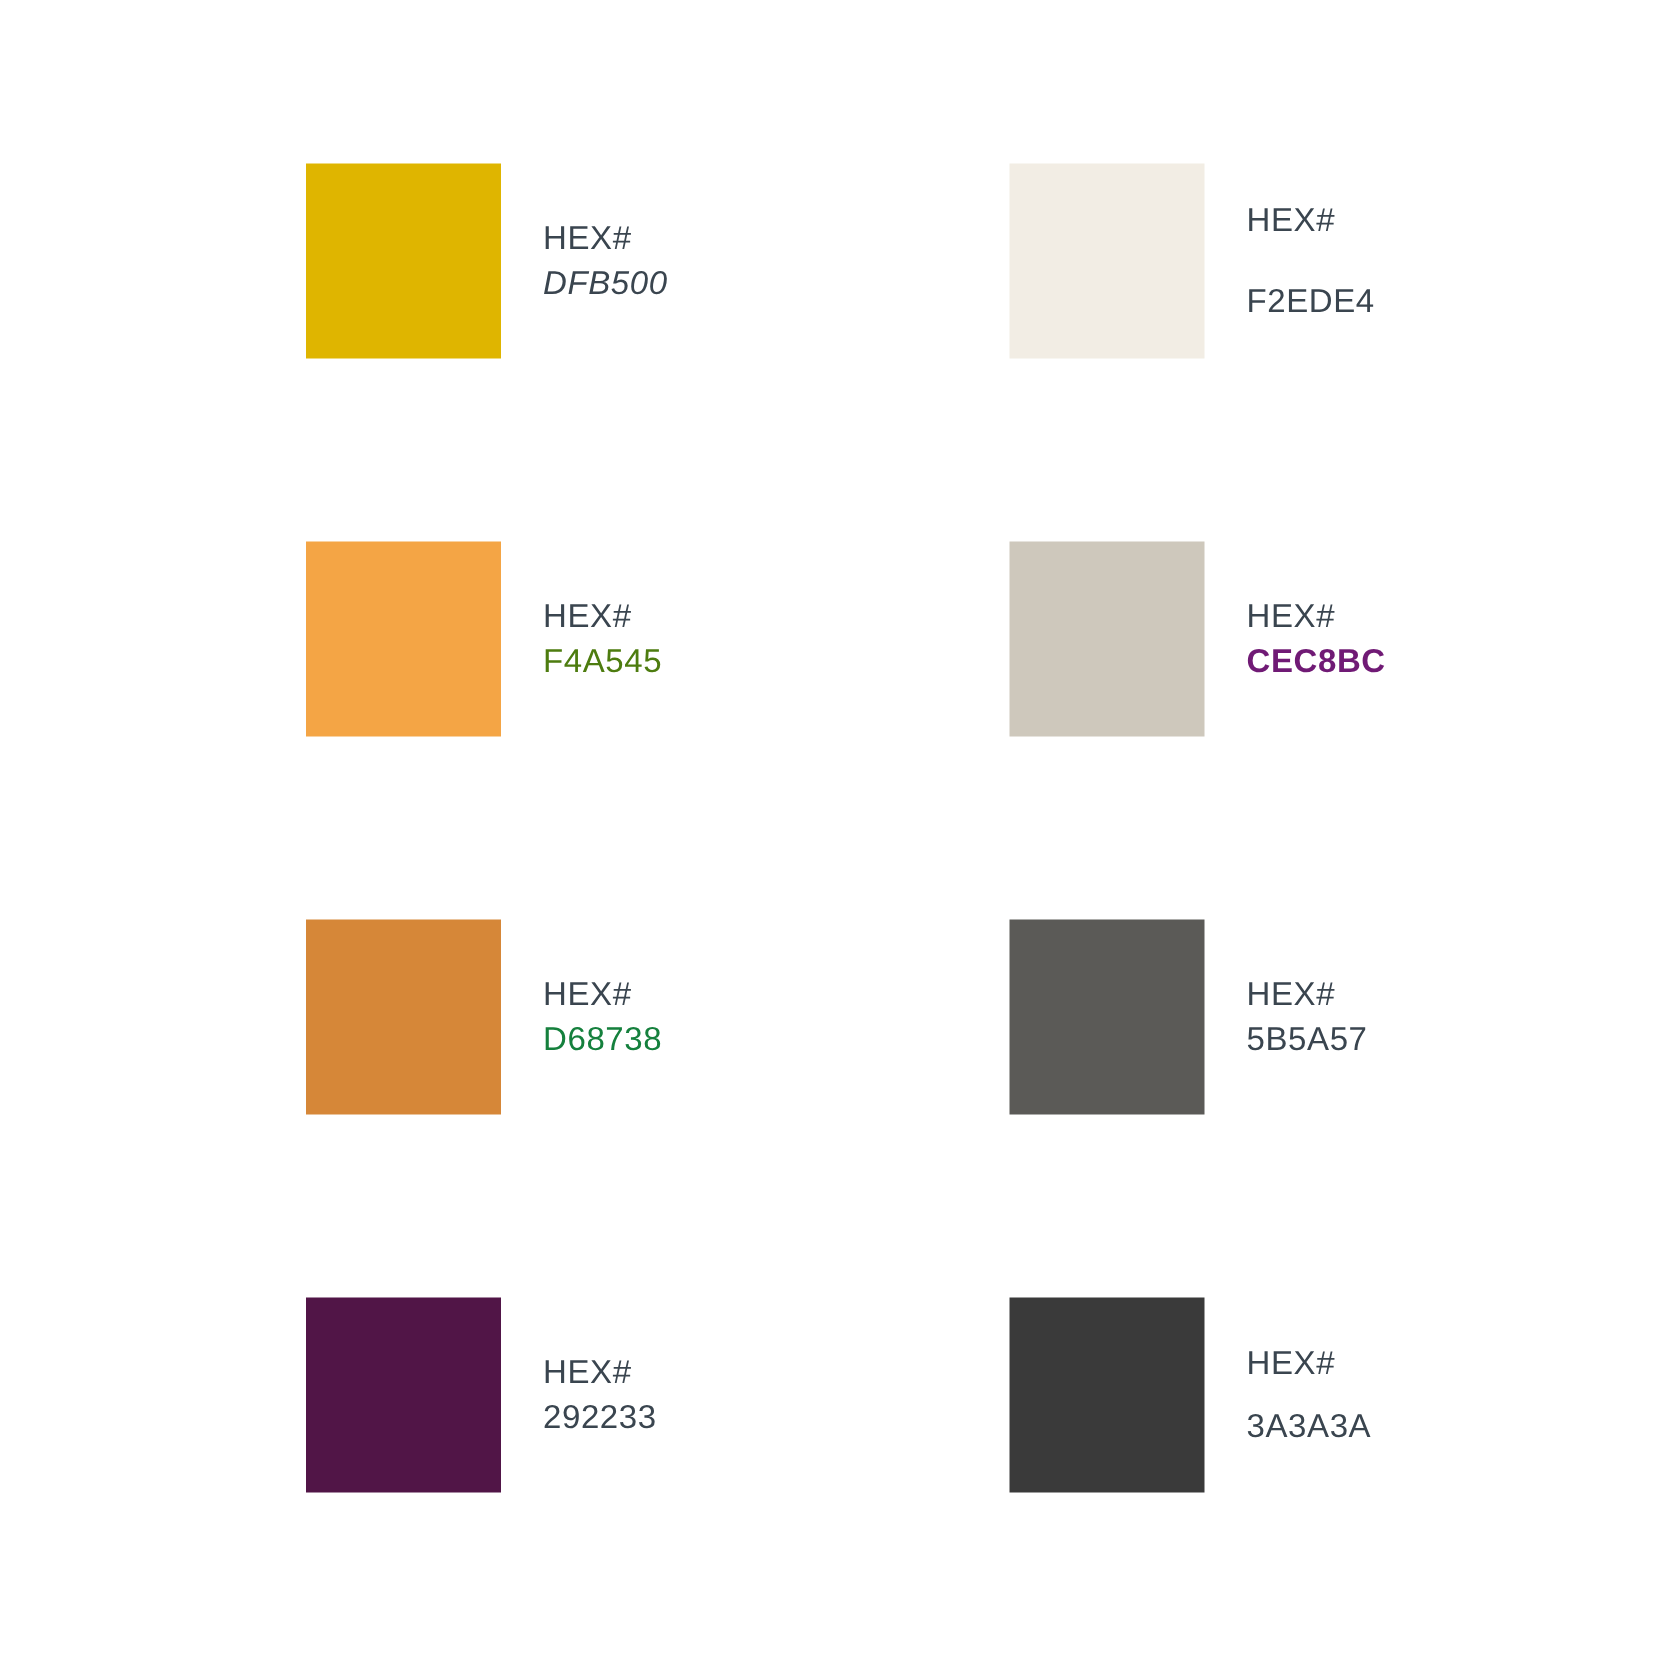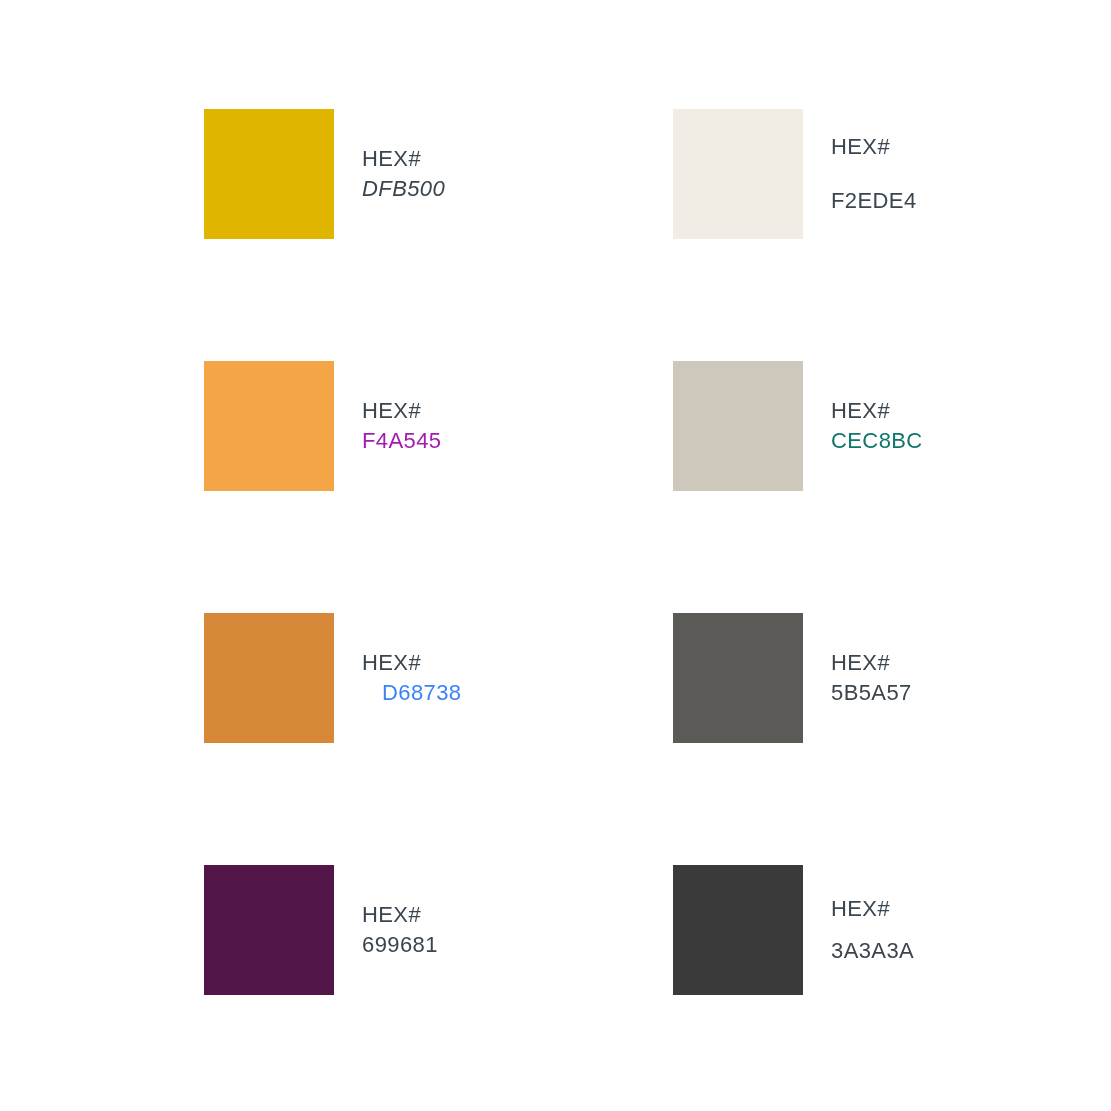--- a/index.html
+++ b/index.html
@@ -85,53 +85,53 @@
       <div class="swatch-caption">
         <span class="caption-line" style="color: rgb(58, 69, 79);">HEX#</span>
         <span class="caption-line" style="color: rgb(58, 69, 79); margin-top: 24px;">F2EDE4</span>
       </div>
     </div>
 
     <div class="swatch-entry">
       <span class="swatch-chip" style="background-color: rgb(244, 165, 69);"></span>
       <div class="swatch-caption">
         <span class="caption-line" style="color: rgb(58, 69, 79);">HEX#</span>
-        <span class="caption-line" style="color: #a21caf;">F4A545</span>
+        <span class="caption-line" style="color: #4d7c0f;">F4A545</span>
       </div>
     </div>
 
     <div class="swatch-entry">
       <span class="swatch-chip" style="background-color: rgb(206, 200, 188);"></span>
       <div class="swatch-caption">
         <span class="caption-line" style="color: rgb(58, 69, 79);">HEX#</span>
-        <span class="caption-line" style="color: #0f766e;">CEC8BC</span>
+        <span class="caption-line" style="color: #701a75; font-weight: bold;">CEC8BC</span>
       </div>
     </div>
 
     <div class="swatch-entry">
       <span class="swatch-chip" style="background-color: rgb(214, 135, 56);"></span>
       <div class="swatch-caption">
         <span class="caption-line" style="color: rgb(58, 69, 79);">HEX#</span>
-        <span class="caption-line" style="color: #3b82f6; margin-left: 20px;">D68738</span>
+        <span class="caption-line" style="color: #15803d;">D68738</span>
       </div>
     </div>
 
     <div class="swatch-entry">
       <span class="swatch-chip" style="background-color: rgb(91, 90, 87);"></span>
       <div class="swatch-caption">
         <span class="caption-line" style="color: rgb(58, 69, 79);">HEX#</span>
         <span class="caption-line" style="color: rgb(58, 69, 79); text-align: right;">5B5A57</span>
       </div>
     </div>
 
     <div class="swatch-entry">
       <span class="swatch-chip" style="background-color: rgb(81, 21, 71);"></span>
       <div class="swatch-caption">
         <span class="caption-line" style="color: rgb(58, 69, 79);">HEX#</span>
-        <span class="caption-line" style="color: rgb(58, 69, 79);">699681</span>
+        <span class="caption-line" style="color: rgb(58, 69, 79);">292233</span>
       </div>
     </div>
 
     <div class="swatch-entry">
       <span class="swatch-chip" style="background-color: rgb(58, 58, 58);"></span>
       <div class="swatch-caption">
         <span class="caption-line" style="color: rgb(58, 69, 79);">HEX#</span>
         <span class="caption-line" style="color: rgb(58, 69, 79); margin-top: 12px;">3A3A3A</span>
       </div>
     </div>

